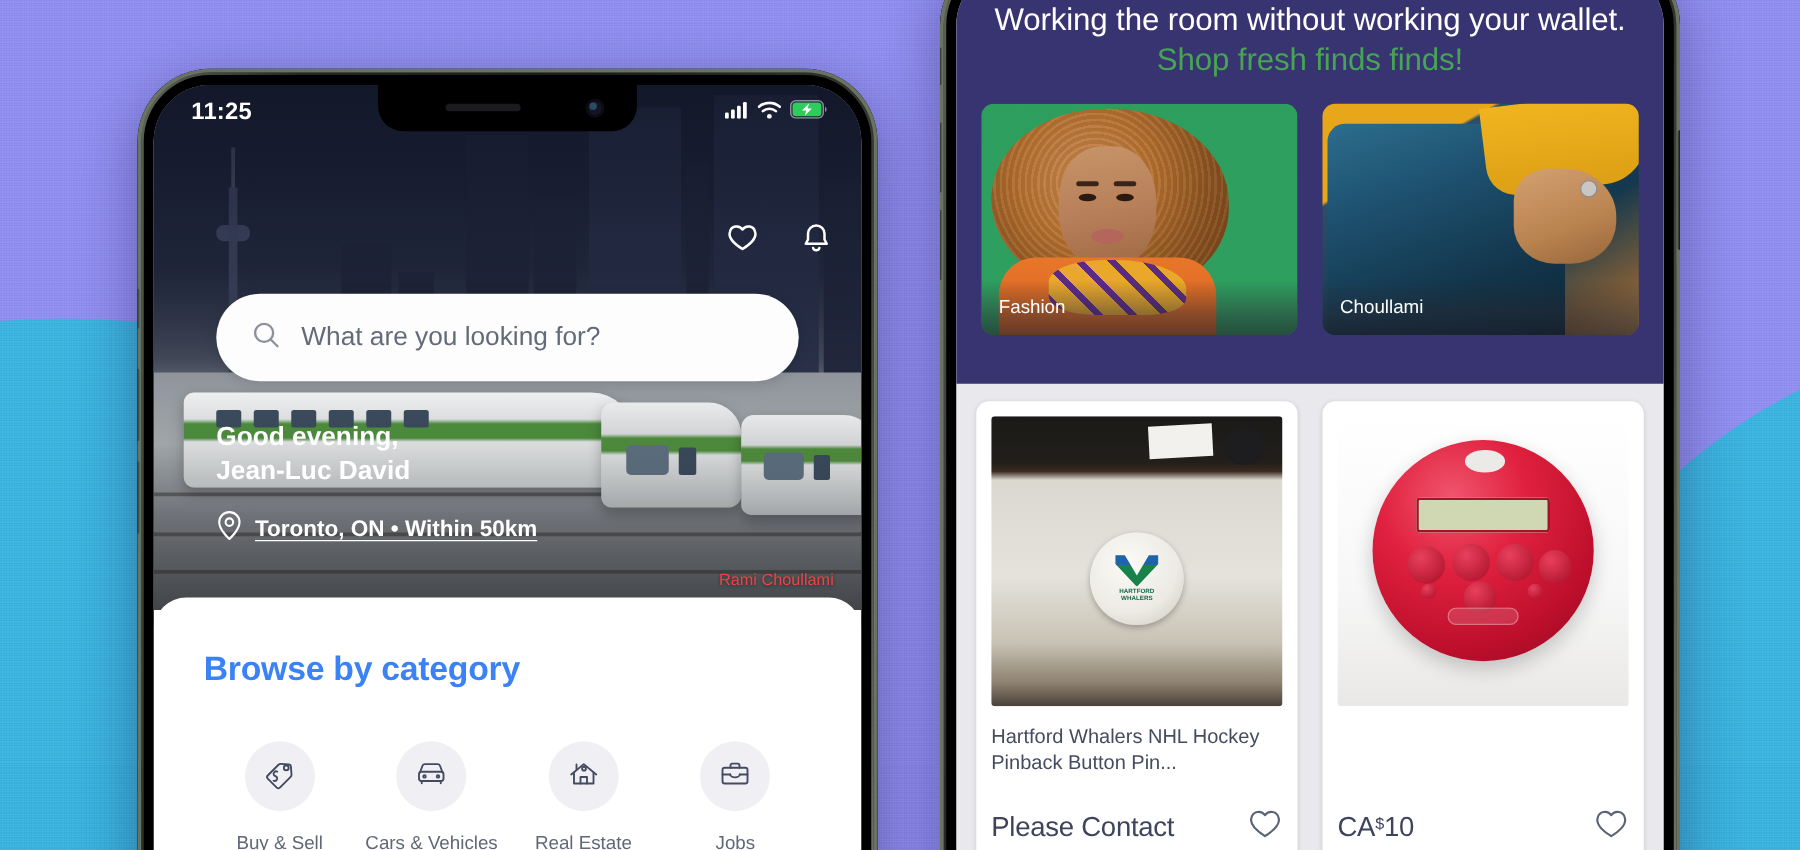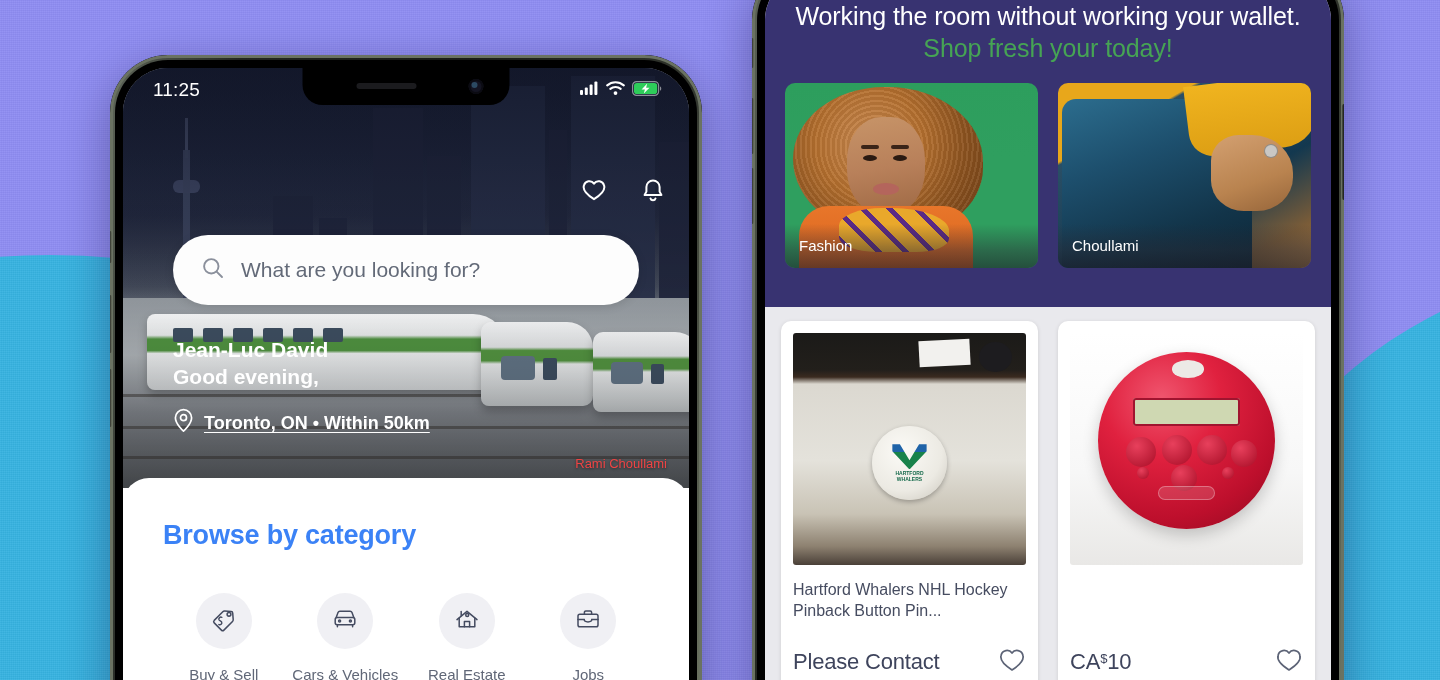--- a/index.html
+++ b/index.html
@@ -154,21 +154,21 @@
     content:""; position:absolute; left:3px; top:3px; width:6px; height:6px;
     border-radius:50%; background:#2c4a63;
   }
 
   .statusbar {
     position: absolute; top: 0; left: 0; right: 0; height: 44px;
     display: flex; align-items: center; justify-content: space-between;
     padding: 0 26px 0 30px;
     color: #fff; z-index: 10;
   }
-  .clock { font-size: 19px; font-weight: normal; letter-spacing: .2px; text-align: right; }
+  .clock { font-size: 19px; font-weight: bold; letter-spacing: .2px; text-align: right; }
   .status-right { display: flex; align-items: center; gap: 7px; }
 
   .hero-icons {
     position: absolute; right: 24px; top: 110px;
     display: flex; gap: 34px; z-index: 8;
   }
 
   .searchbar {
     position: absolute; left: 50px; top: 167px; right: 50px;
     height: 70px; background: #fdfdfd; border-radius: 36px;
@@ -488,22 +488,22 @@
         <span style="color:#8b909c">
           <svg width="24" height="24" viewBox="0 0 24 24" class="ic-stroke" style="stroke-width:1.9">
               <circle cx="10.3" cy="10.3" r="7.2"></circle>
               <path d="M15.6 15.6 21 21"></path>
             </svg>
         </span>
         <span class="search-placeholder">What are you looking for?</span>
       </div>
 
       <div class="greeting">
+        <div>Good evening,</div>
         <div>Jean-Luc David</div>
-        <div>Good evening,</div>
       </div>
 
       <div class="loc">
         <span style="color:#fff">
           <svg width="21" height="25" viewBox="0 0 21 25" class="ic-stroke" style="stroke-width:1.7">
               <path d="M10.5 23.2S18.6 16 18.6 9.8a8.1 8.1 0 1 0-16.2 0C2.4 16 10.5 23.2 10.5 23.2Z"></path>
               <circle cx="10.5" cy="9.7" r="3"></circle>
             </svg>
         </span>
         <span class="loc-text">Toronto, ON • Within 50km</span>
@@ -583,21 +583,21 @@
     <div class="phone-inner-rim"></div>
 
     <div class="btn-side" style="left:-2px; top:76px; width:4px; height:30px;"></div>
     <div class="btn-side" style="left:-2px; top:136px; width:4px; height:56px;"></div>
     <div class="btn-side" style="left:-2px; top:206px; width:4px; height:56px;"></div>
     <div class="btn-side" style="right:-2px; top:142px; width:4px; height:96px;"></div>
 
     <div class="screen screen2">
 
       <div class="promo">
-        <div class="promo-title"><span>Working the room without working your wallet. </span><span class="promo-accent">Shop fresh your today!</span></div>
+        <div class="promo-title"><span>Working the room without working your wallet. </span><span class="promo-accent">Shop fresh finds finds!</span></div>
 
         <div class="promo-cards">
           <div class="promo-card pc-fashion">
             <div class="hair"></div>
             <div class="face">
               <div class="brow" style="left:14px; top:28px;"></div>
               <div class="brow" style="left:44px; top:28px;"></div>
               <div class="eye" style="left:16px; top:38px;"></div>
               <div class="eye" style="left:46px; top:38px;"></div>
               <div class="lips"></div>

